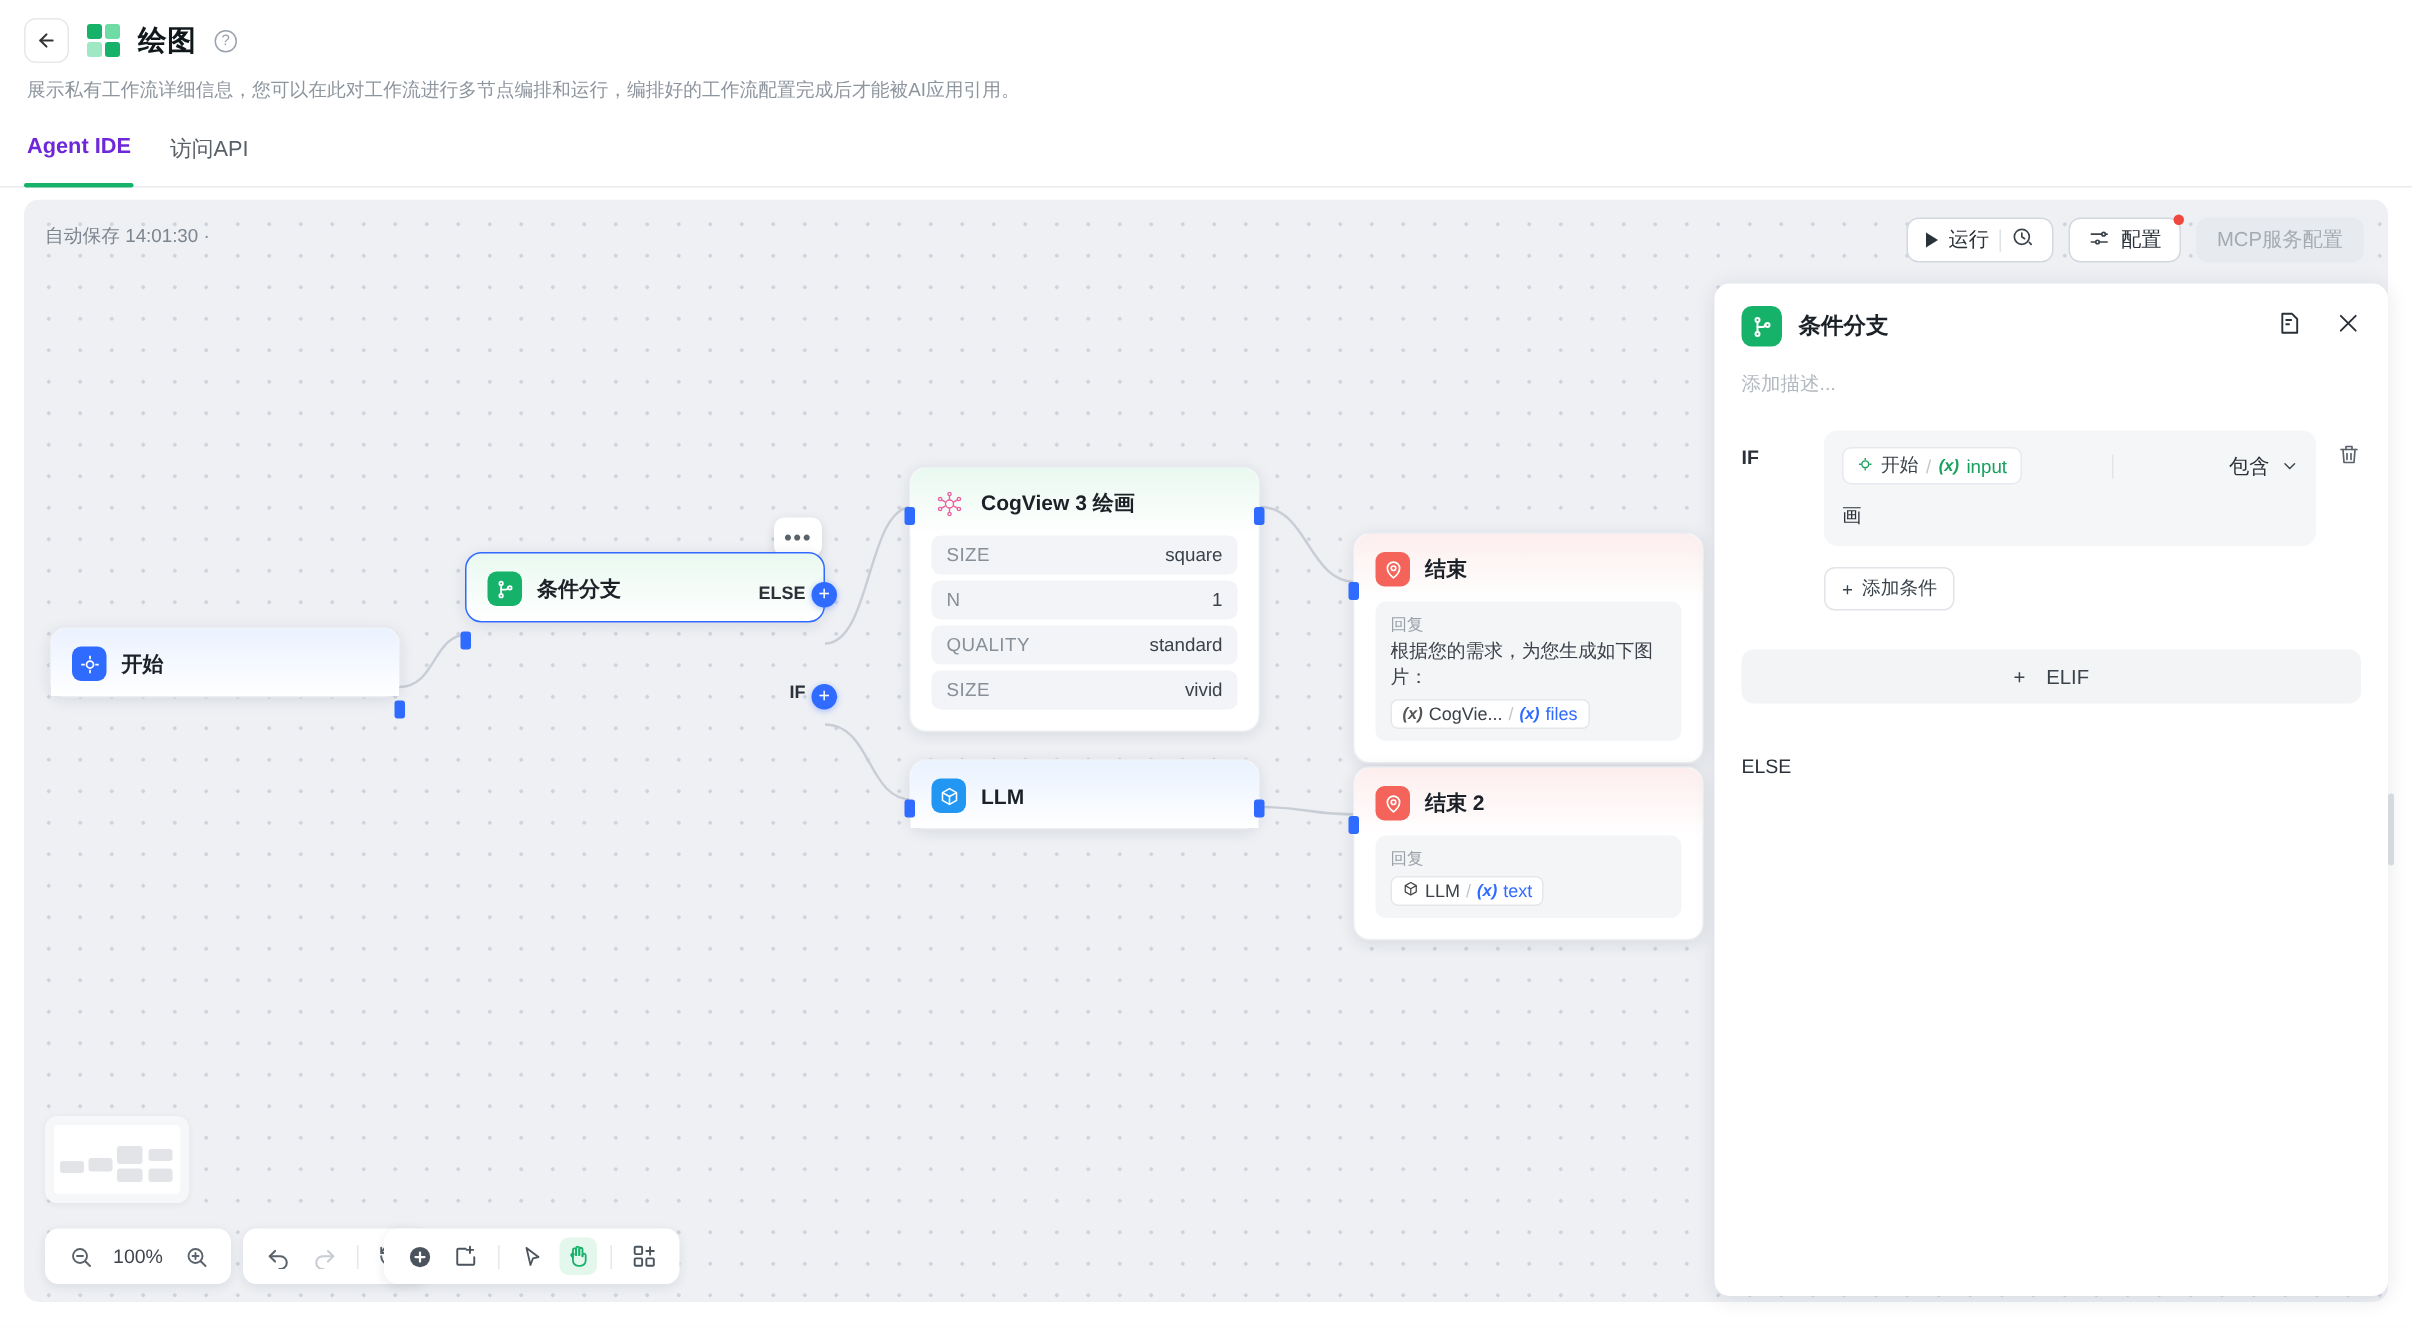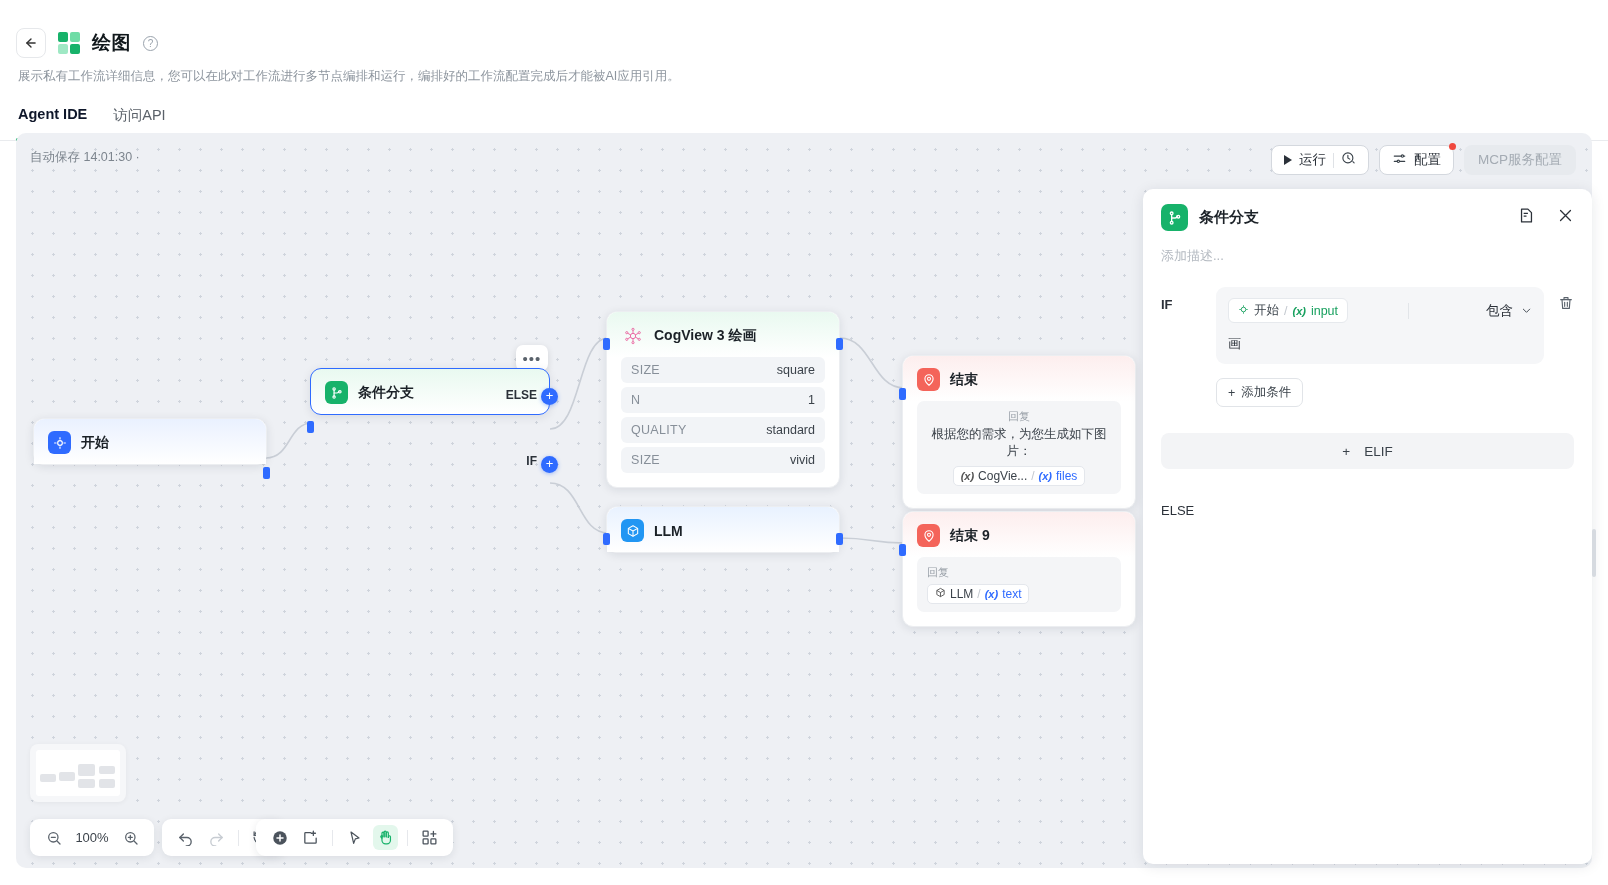--- a/index.html
+++ b/index.html
@@ -5,21 +5,21 @@
   * { box-sizing: border-box; margin: 0; padding: 0; }
   html, body {
     width: 1608px; height: 885px;
     font-family: "Liberation Sans", "DejaVu Sans", sans-serif;
     background: #ffffff;
     overflow: hidden;
   }
   #app { position: relative; width: 1608px; height: 885px; background:#fff; }
 
   
-  .header { position:absolute; left:0; top:16px; width:1608px; height:157px; background:#fff; }
+  .header { position:absolute; left:0; top:0; width:1608px; height:157px; background:#fff; }
   .hdr-row { display:flex; align-items:center; gap:12px; padding:10px 16px 0 16px; height:44px; }
   .back-btn {
     width:30px; height:30px; border:1px solid #e6e8eb; border-radius:8px;
     background:#fff; display:flex; align-items:center; justify-content:center;
     color:#333; font-size:15px; cursor:pointer;
   }
   .app-logo { width:22px; height:22px; display:grid; grid-template-columns:1fr 1fr; grid-gap:2px; }
   .app-logo i { display:block; border-radius:2px; }
   .app-logo i:nth-child(1){ background:#17b26a; }
   .app-logo i:nth-child(2){ background:#6fdca6; }
@@ -28,21 +28,21 @@
   .page-title { font-size:19px; font-weight:bold; color:#11181c; letter-spacing:0.5px; }
   .help-icon {
     width:15px; height:15px; border-radius:50%; border:1.2px solid #9aa3ad;
     color:#9aa3ad; font-size:10px; line-height:13px; text-align:center; cursor:pointer;
   }
   .subtitle { padding:8px 0 0 18px; font-size:12.5px; color:#8d959e; }
 
   .tabs { position:absolute; left:0; top:78px; width:100%; height:47px;
           border-bottom:1px solid #e9ebee; padding-left:16px; display:flex; gap:22px; }
   .tab { position:relative; font-size:14.5px; padding:12px 2px 0 2px; color:#5a6169; cursor:pointer; }
-  .tab.active { color:#0f172a; font-weight:bold; }
+  .tab.active { color:#6d28d9; font-weight:bold; }
   .tab.active::after { content:""; position:absolute; left:0; right:0; bottom:-1px; height:3px; background:#17b26a; border-radius:2px;}
 
   
   .canvas {
     position:absolute; left:16px; top:133px; width:1576px; height:735px;
     background-color:#eef0f4;
     background-image: radial-gradient(#cfd4dc 1.1px, transparent 1.1px);
     background-size: 21px 21px;
     background-position: 6px 6px;
     border-radius:10px;
@@ -276,21 +276,21 @@
         </div>
         <div class="kv" style="margin-bottom:0;">
           <span class="k">SIZE</span>
           <span class="v">vivid</span>
         </div>
       </div>
       <div class="port" style="left:-4px; top:26px;"></div>
       <div class="port" style="right:-4px; top:26px;"></div>
     </div>
 
-    <div class="node" style="left:886px; top:222px; width:234px;text-align:center;">
+    <div class="node" style="left:886px; top:222px; width:234px;">
       <div class="node-head" style="background:linear-gradient(180deg,#fdeeee,#ffffff);">
         <div class="node-ico" style="background:#f4645a;">
           <svg width="14" height="14" viewBox="0 0 24 24" fill="none" stroke="#fff" stroke-width="1.9">
               <path d="M12 21s7-5.5 7-11a7 7 0 10-14 0c0 5.5 7 11 7 11z"></path>
               <circle cx="12" cy="10" r="2.6"></circle>
             </svg>
         </div>
         <div class="node-title">结束</div>
       </div>
       <div class="node-body">
@@ -324,21 +324,21 @@
     </div>
 
     <div class="node" style="left:886px; top:378px; width:234px;">
       <div class="node-head" style="background:linear-gradient(180deg,#fdeeee,#ffffff);">
         <div class="node-ico" style="background:#f4645a;">
           <svg width="14" height="14" viewBox="0 0 24 24" fill="none" stroke="#fff" stroke-width="1.9">
               <path d="M12 21s7-5.5 7-11a7 7 0 10-14 0c0 5.5 7 11 7 11z"></path>
               <circle cx="12" cy="10" r="2.6"></circle>
             </svg>
         </div>
-        <div class="node-title">结束 9</div>
+        <div class="node-title">结束 2</div>
       </div>
       <div class="node-body">
         <div style="background:#f4f5f7;border-radius:7px;padding:8px 10px;">
           <div style="font-size:11px;color:#9aa1a9;margin-bottom:4px;">回复</div>
           <span class="tag-pill">
             <span>
               <svg width="11" height="11" viewBox="0 0 24 24" fill="none" stroke="#444" stroke-width="1.8" stroke-linejoin="round">
                   <path d="M12 3l8 4.5v9L12 21l-8-4.5v-9L12 3z"></path>
                   <path d="M12 12l8-4.5M12 12v9M12 12L4 7.5"></path>
                 </svg>

